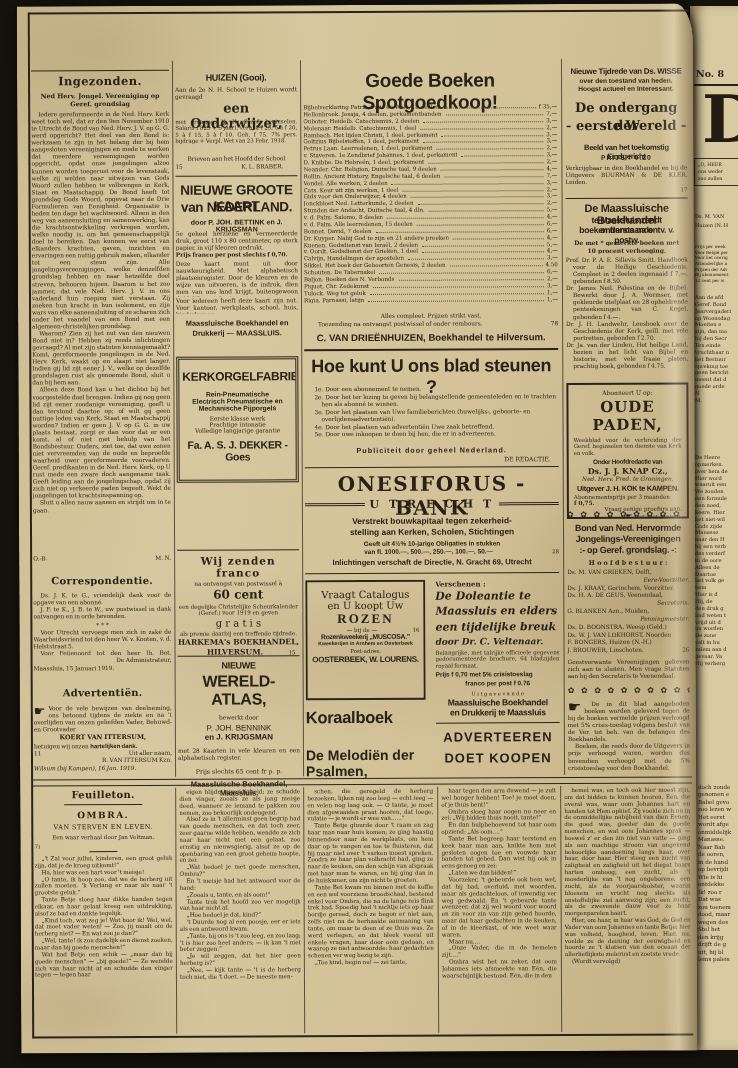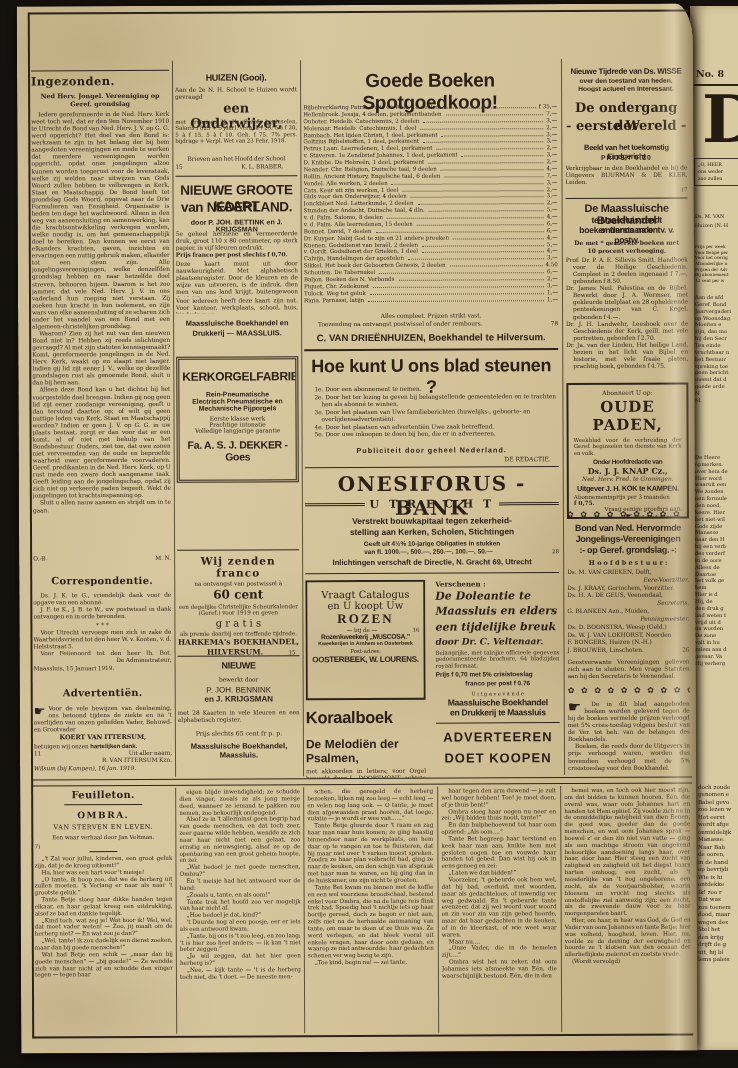--- a/index.html
+++ b/index.html
@@ -46,21 +46,21 @@
   .li.para{text-indent:7px;}
   .li.hang{text-indent:-7px;padding-left:7px;}
   .li.book{display:flex;align-items:baseline;white-space:nowrap;font:5.6px/1.23 "DejaVu Serif",serif;}
   .li.book .lt{flex:0 1 auto;overflow:hidden;}
   .li.book .ld{flex:1 0 8px;border-bottom:1px dotted #5a4c3a;margin:0 3px 1.5px 4px;}
   .li.book .lp{text-align:right;}
   .li.member{font:5.8px/1.35 "DejaVu Serif",serif;display:block;}
   .li.member .ld{border:0;}
   .li.member .lp{float:right;}
   .li.member .lr{text-align:right;font-style:italic;}
-  .hdr1{font:bold 11.5px/1.1 "DejaVu Serif",serif;letter-spacing:.4px;}
+  .hdr1{font:bold 11.5px/1.1 "DejaVu Serif",serif;text-align:center;letter-spacing:.4px;}
   .hdr2{font:bold 10px/1.1 "DejaVu Serif",serif;text-align:center;letter-spacing:.3px;}
   .subttl{font:bold 6.4px/1.25 "DejaVu Serif",serif;text-align:center;}
   .rule-u{border-bottom:1px solid #2b241c;}
   .ctr{text-align:center;}
   .rgt{text-align:right;}
   .flexrow{display:flex;justify-content:space-between;align-items:baseline;}
   .sans{font-family:"Liberation Sans",sans-serif;}
   .gothic{font-family:"Liberation Sans",sans-serif;font-weight:bold;letter-spacing:-.3px;}
   .hand{font-family:"DejaVu Sans",sans-serif;}
   .smallnum{font:5.5px "DejaVu Serif",serif;}
@@ -273,20 +273,21 @@
         <div class="ctr" style="font:bold 7.6px/1.5 'DejaVu Serif',serif">HARKEMA's BOEKHANDEL,</div>
         <div class="flexrow" style="padding:0 4px">
           <span></span>
           <span style="font:bold 7.6px 'DejaVu Serif',serif">HILVERSUM.</span>
           <span class="smallnum">15</span>
         </div>
       </div>
       <div class="sec rule-u" style="top:594px;height:1px"></div>
       <div class="sec" style="top:600px">
         <div class="ctr gothic" style="font-size:9px">NIEUWE</div>
+        <div class="ctr gothic" style="font-size:16px;margin-top:2px">WERELD-ATLAS,</div>
         <div class="ctr" style="font-size:5.8px;margin-top:6px">bewerkt door</div>
         <div class="ctr sans" style="font-size:8px;font-weight:normal;margin-top:3px">P. JOH. BENNINK</div>
         <div class="ctr sans" style="font-size:8px;font-weight:bold">en  J.  KRIJGSMAN</div>
         <div class="body" style="margin-top:6px">met 28 Kaarten in vele kleuren en een alphabetisch register.</div>
         <div class="ctr" style="font-size:6.2px;margin-top:6px">Prijs slechts 65 cent fr p. p.</div>
         <div class="ctr sans" style="font-size:7.6px;font-weight:bold;margin-top:5px">Maassluische Boekhandel,</div>
         <div class="ctr sans" style="font-size:7.6px;font-weight:bold">Maassluis.</div>
       </div>
     </div>
 
@@ -482,21 +483,21 @@
             <span></span>
               <span style="font-size:5.6px">—  bij de  —</span>
             <span class="smallnum">16</span>
           </div>
           <div class="gothic" style="font-size:6.8px">Rozenkweekerij „MUSCOSA.”</div>
           <div class="sans" style="font-size:5.2px;font-weight:bold">Kweekerijen in Arnhem en Oosterbeek</div>
           <div style="font-size:5.4px;margin-top:2px">Post-adres:</div>
           <div class="gothic" style="font-size:8px;margin-top:1px">OOSTERBEEK,  W. LOURENS.</div>
         </div>
         <div class="gothic" style="font-size:16.5px;margin-top:8px">Koraalboek</div>
-        <div class="sans" style="font-size:12px;font-weight:bold;margin-top:10px">De Melodiën der Psalmen,</div>
+        <div class="sans" style="font-size:14px;font-weight:bold;margin-top:20px">De Melodiën der Psalmen,</div>
         <div class="body" style="margin-top:3px">met akkoorden in letters; voor Orgel bewerkt door L. DOORTMONT, achtste druk, prijs gebonden in linnen stempelband f 2.60.</div>
         <div class="ctr" style="font-size:5.6px;margin-top:3px">Zend postwissel aan de</div>
 
       </div>
 
       <div class="sec" style="top:520px;left:130px;width:124px;height:198px">
         <div style="font:bold 7px 'DejaVu Serif',serif">Verschenen :</div>
         <div style="font:bold italic 11px/1.4 'DejaVu Serif',serif">De Doleantie te</div>
         <div style="font:bold italic 11px/1.4 'DejaVu Serif',serif">Maassluis en elders</div>
         <div style="font:bold italic 11px/1.4 'DejaVu Serif',serif">een tijdelijke breuk</div>

